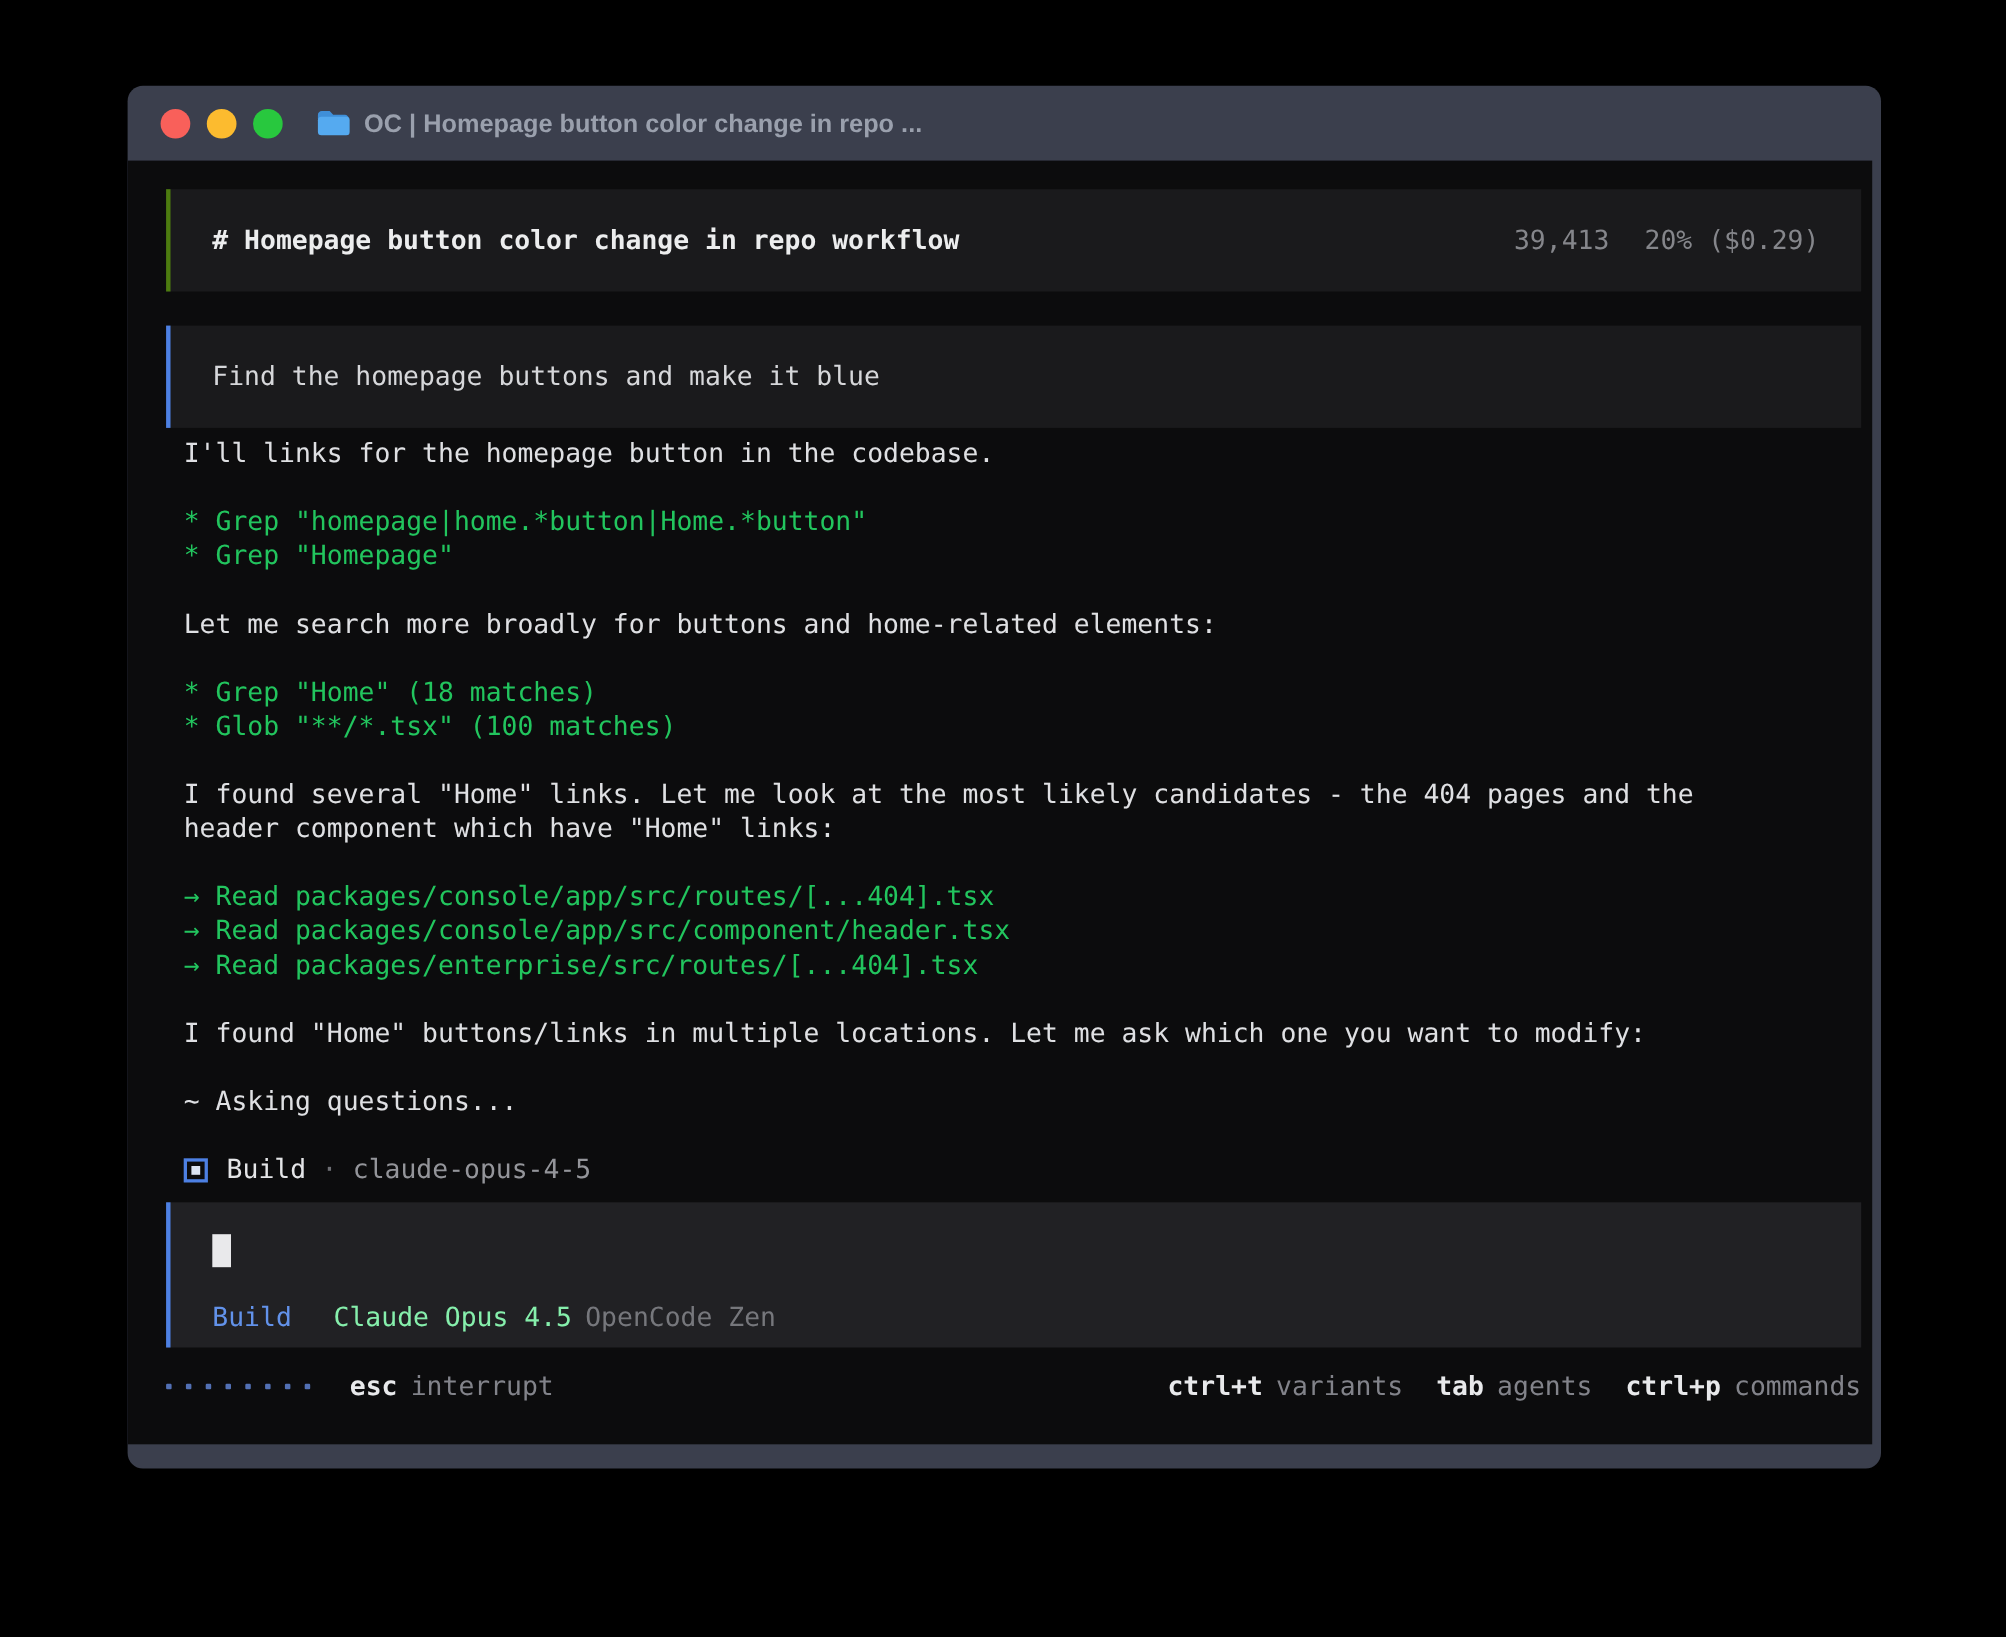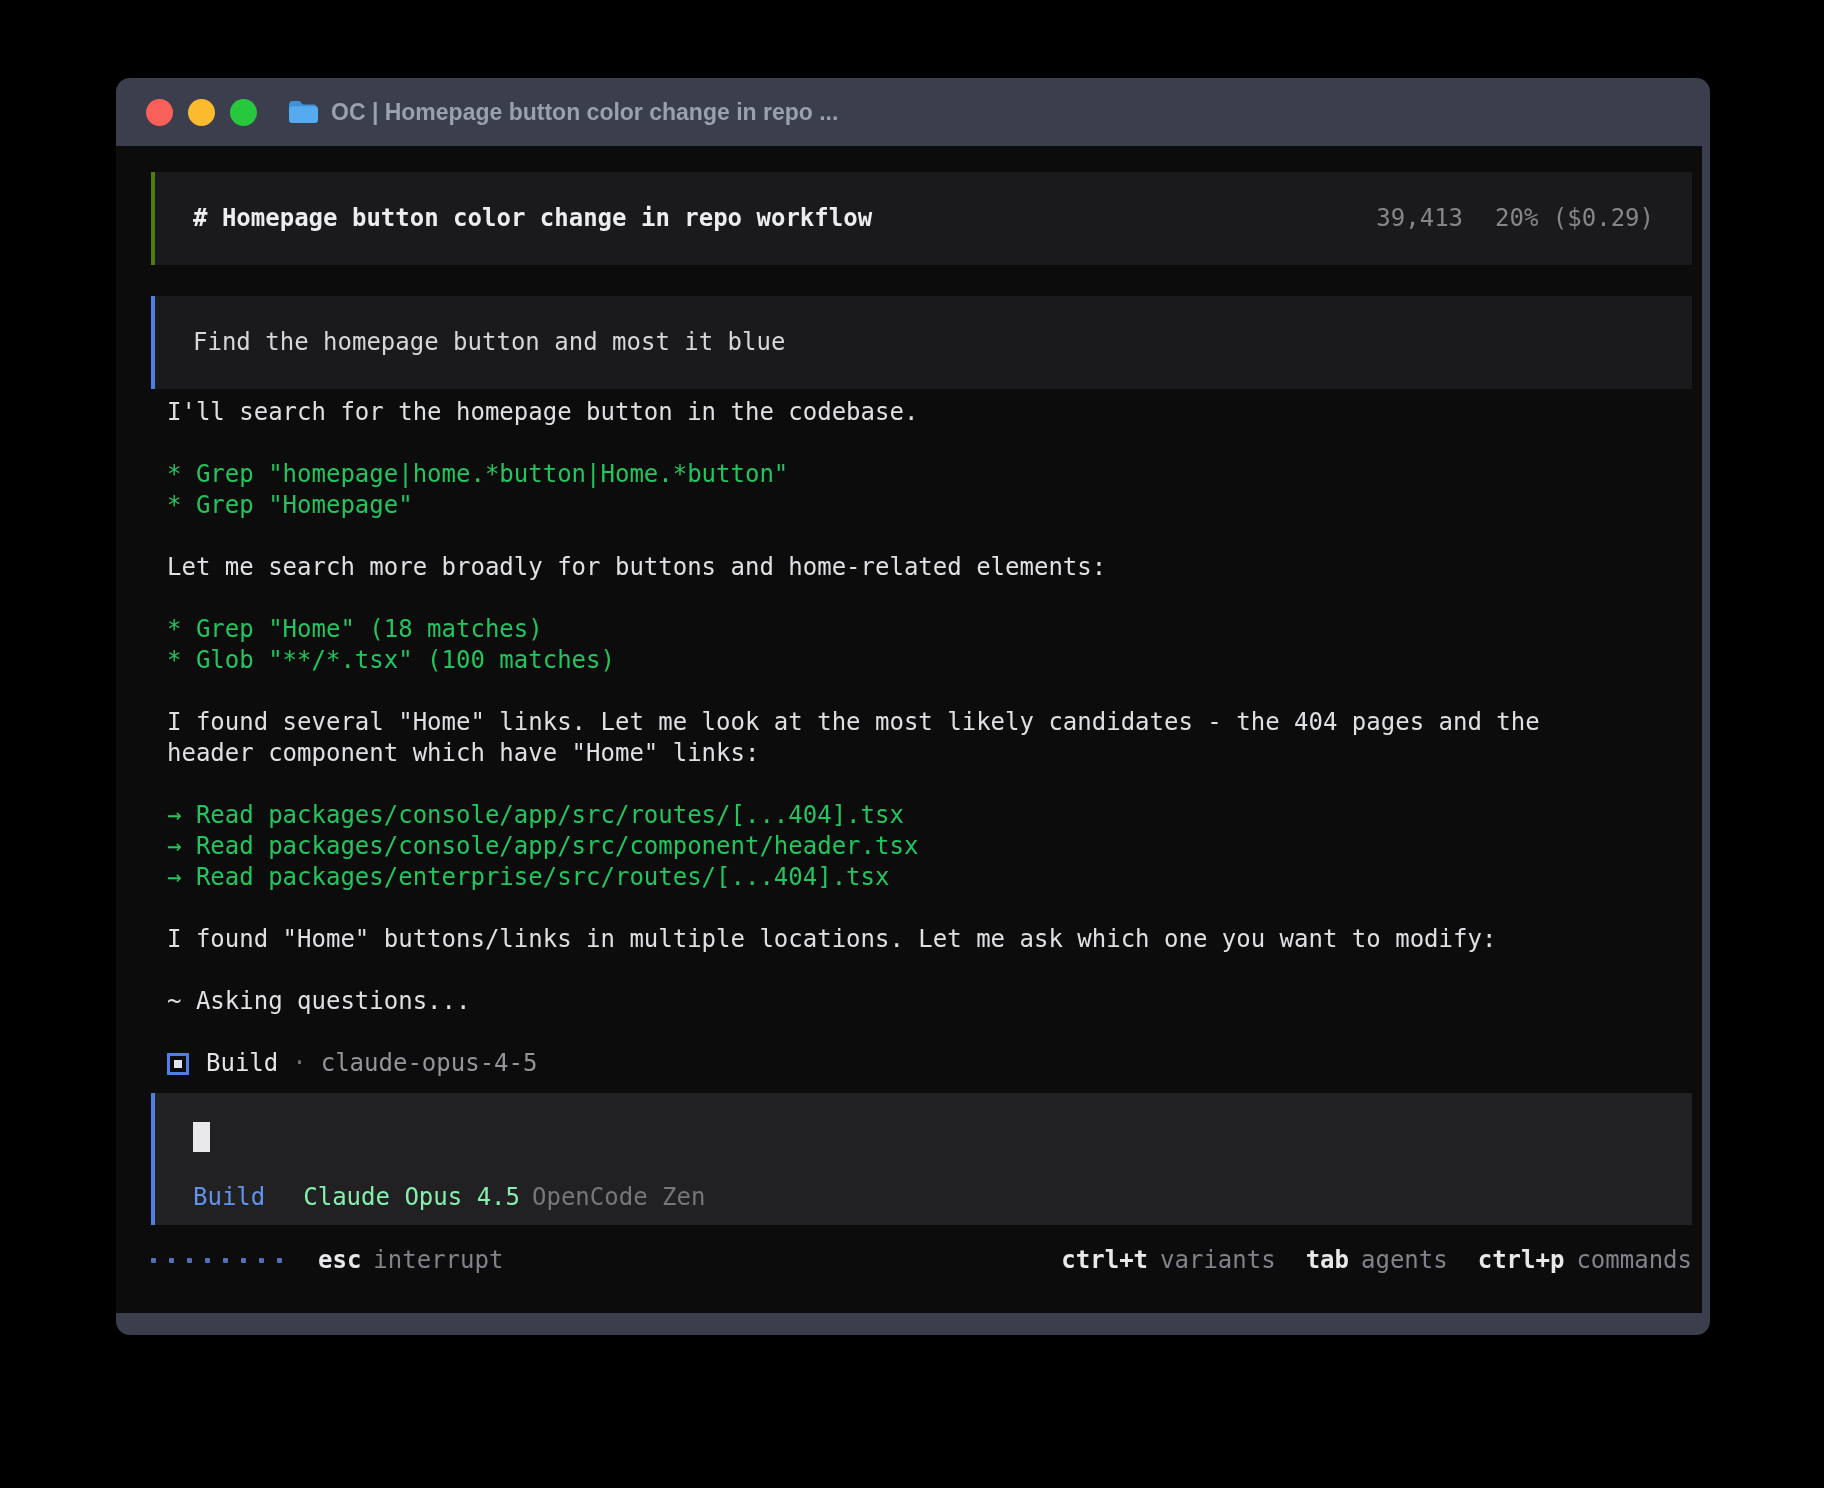--- a/index.html
+++ b/index.html
@@ -115,25 +115,25 @@
 
     <div class="panel session-header">
       <span class="session-title"># Homepage button color change in repo workflow</span>
       <span class="session-meta">
         <span>39,413</span>
         <span>20% ($0.29)</span>
       </span>
     </div>
 
     <div class="panel blue user-panel">
-      <span class="user-text">Find the homepage button and most it blue</span>
+      <span class="user-text">Find the homepage buttons and make it blue</span>
     </div>
 
     <div class="conversation">
-        <div class="line text">I'll search for the homepage button in the codebase.</div>
+        <div class="line text">I'll links for the homepage button in the codebase.</div>
         <div class="line blank"></div>
         <div class="line tool">* Grep "homepage|home.*button|Home.*button"</div>
         <div class="line tool">* Grep "Homepage"</div>
         <div class="line blank"></div>
         <div class="line text">Let me search more broadly for buttons and home-related elements:</div>
         <div class="line blank"></div>
         <div class="line tool">* Grep "Home" (18 matches)</div>
         <div class="line tool">* Glob "**/*.tsx" (100 matches)</div>
         <div class="line blank"></div>
         <div class="line text">I found several "Home" links. Let me look at the most likely candidates - the 404 pages and the</div>

